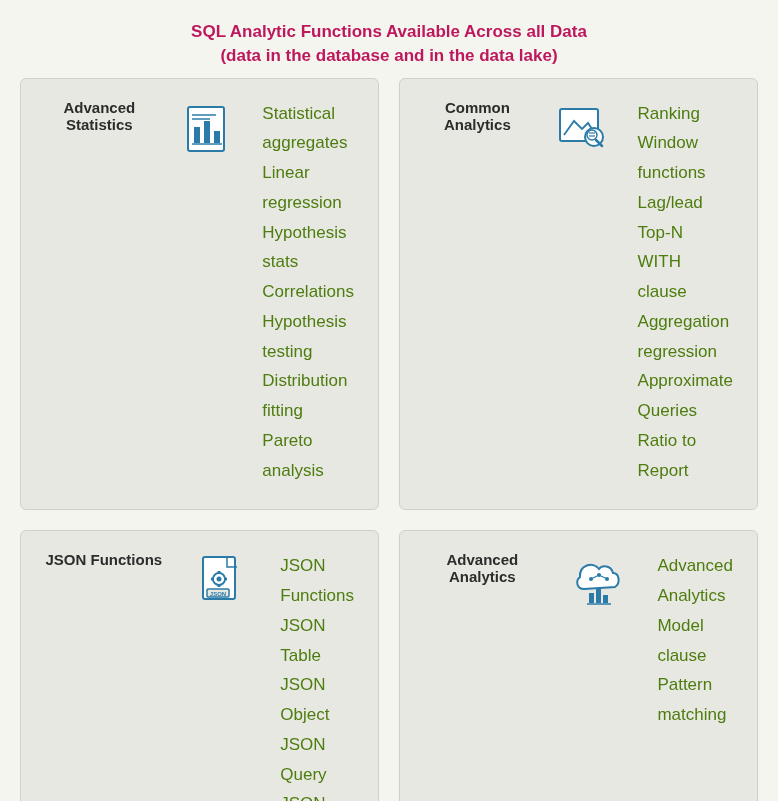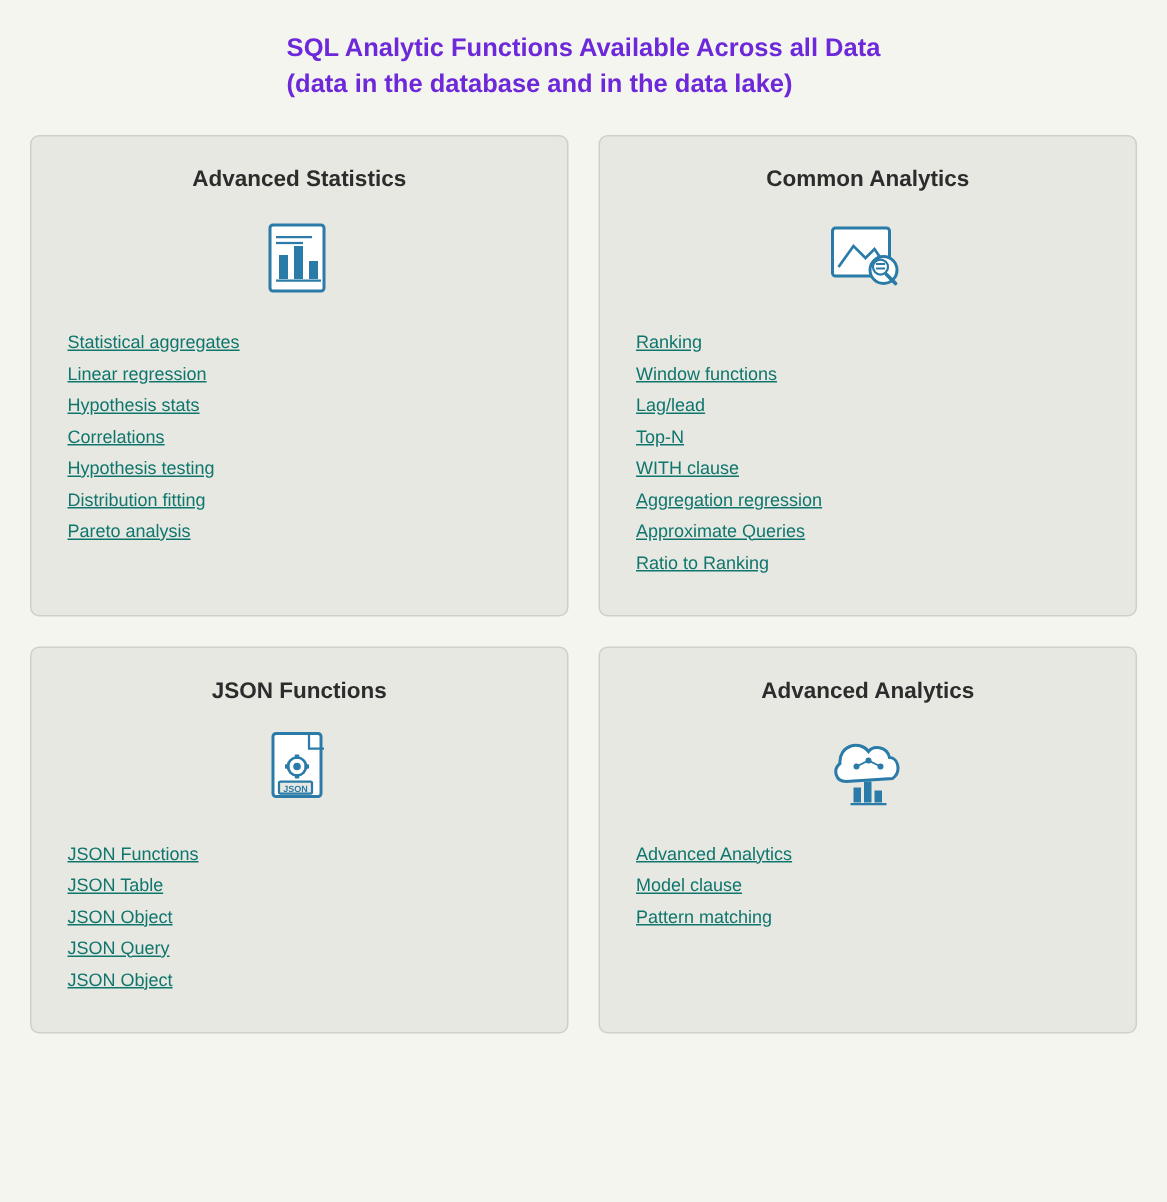--- a/index.html
+++ b/index.html
@@ -7,41 +7,41 @@
       width: 778px;
       height: 801px;
       background: #f5f5f0;
       font-family: Arial, sans-serif;
       display: flex;
       flex-direction: column;
       align-items: center;
       padding: 20px;
     }
     .page-title {
-      text-align: left;
+      text-align: center;
       font-size: 17px;
       font-weight: bold;
-      color: #6d28d9;
-      margin-bottom: 22px;
+      color: #be185d;
+      margin-bottom: 10px;
       line-height: 1.4;
     }
     .grid {
       display: grid;
       grid-template-columns: 1fr 1fr;
       gap: 20px;
       width: 100%;
       max-width: 740px;
     }
     .card {
       background: #e8e8e2;
       border: 1px solid #d0cfc8;
       border-radius: 6px;
       padding: 20px 24px 24px 24px;
       display: flex;
-      flex-direction: column;
+      flex-direction: row;
       align-items: flex-start;
     }
     .card-header {
       width: 100%;
       text-align: center;
       font-size: 15px;
       font-weight: bold;
       color: #2c2c2c;
       margin-bottom: 14px;
     }
@@ -50,24 +50,23 @@
       display: flex;
       justify-content: center;
       margin-bottom: 16px;
     }
     .card-list {
       list-style: none;
       padding: 0;
       margin: 0;
     }
     .card-list li {
-      font-size: 12px;
-      color: #0f766e;
+      font-size: 17px;
+      color: #4d7c0f;
       line-height: 1.75;
-      text-decoration: underline;
     }
     
     svg.icon {
       width: 60px;
       height: 60px;
     }
   </style>
 </head>
 <body>
 
@@ -121,21 +120,21 @@
       </svg>
     </div>
     <ul class="card-list">
       <li>Ranking</li>
       <li>Window functions</li>
       <li>Lag/lead</li>
       <li>Top-N</li>
       <li>WITH clause</li>
       <li>Aggregation regression</li>
       <li>Approximate Queries</li>
-      <li>Ratio to Ranking</li>
+      <li>Ratio to Report</li>
     </ul>
   </div>
 
   <div class="card">
     <div class="card-header">JSON Functions</div>
     <div class="card-icon">
       <svg viewBox="0 0 60 60" fill="none" xmlns="http://www.w3.org/2000/svg" class="icon">
 
         <rect x="12" y="6" width="32" height="42" rx="2" stroke="#2a7ba8" stroke-width="2" fill="white"></rect>
 

